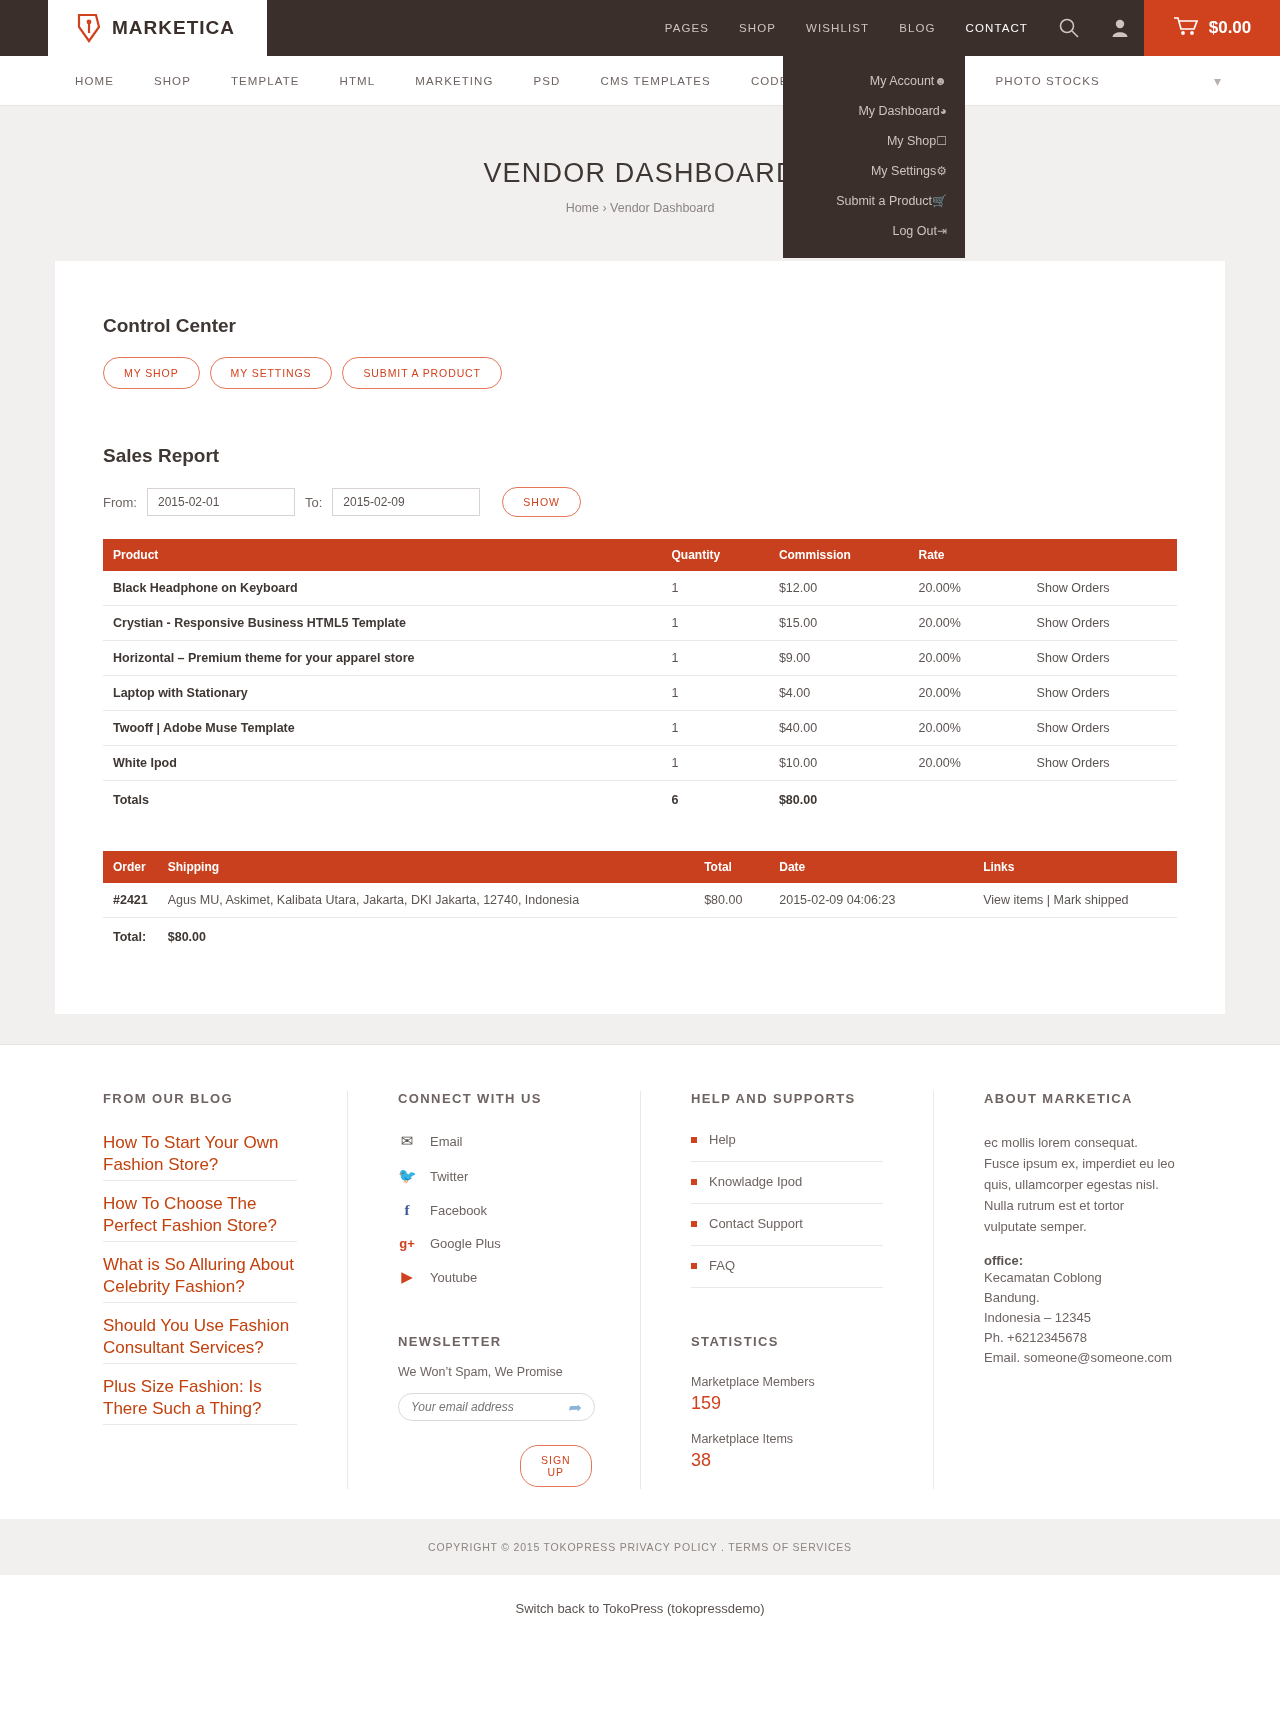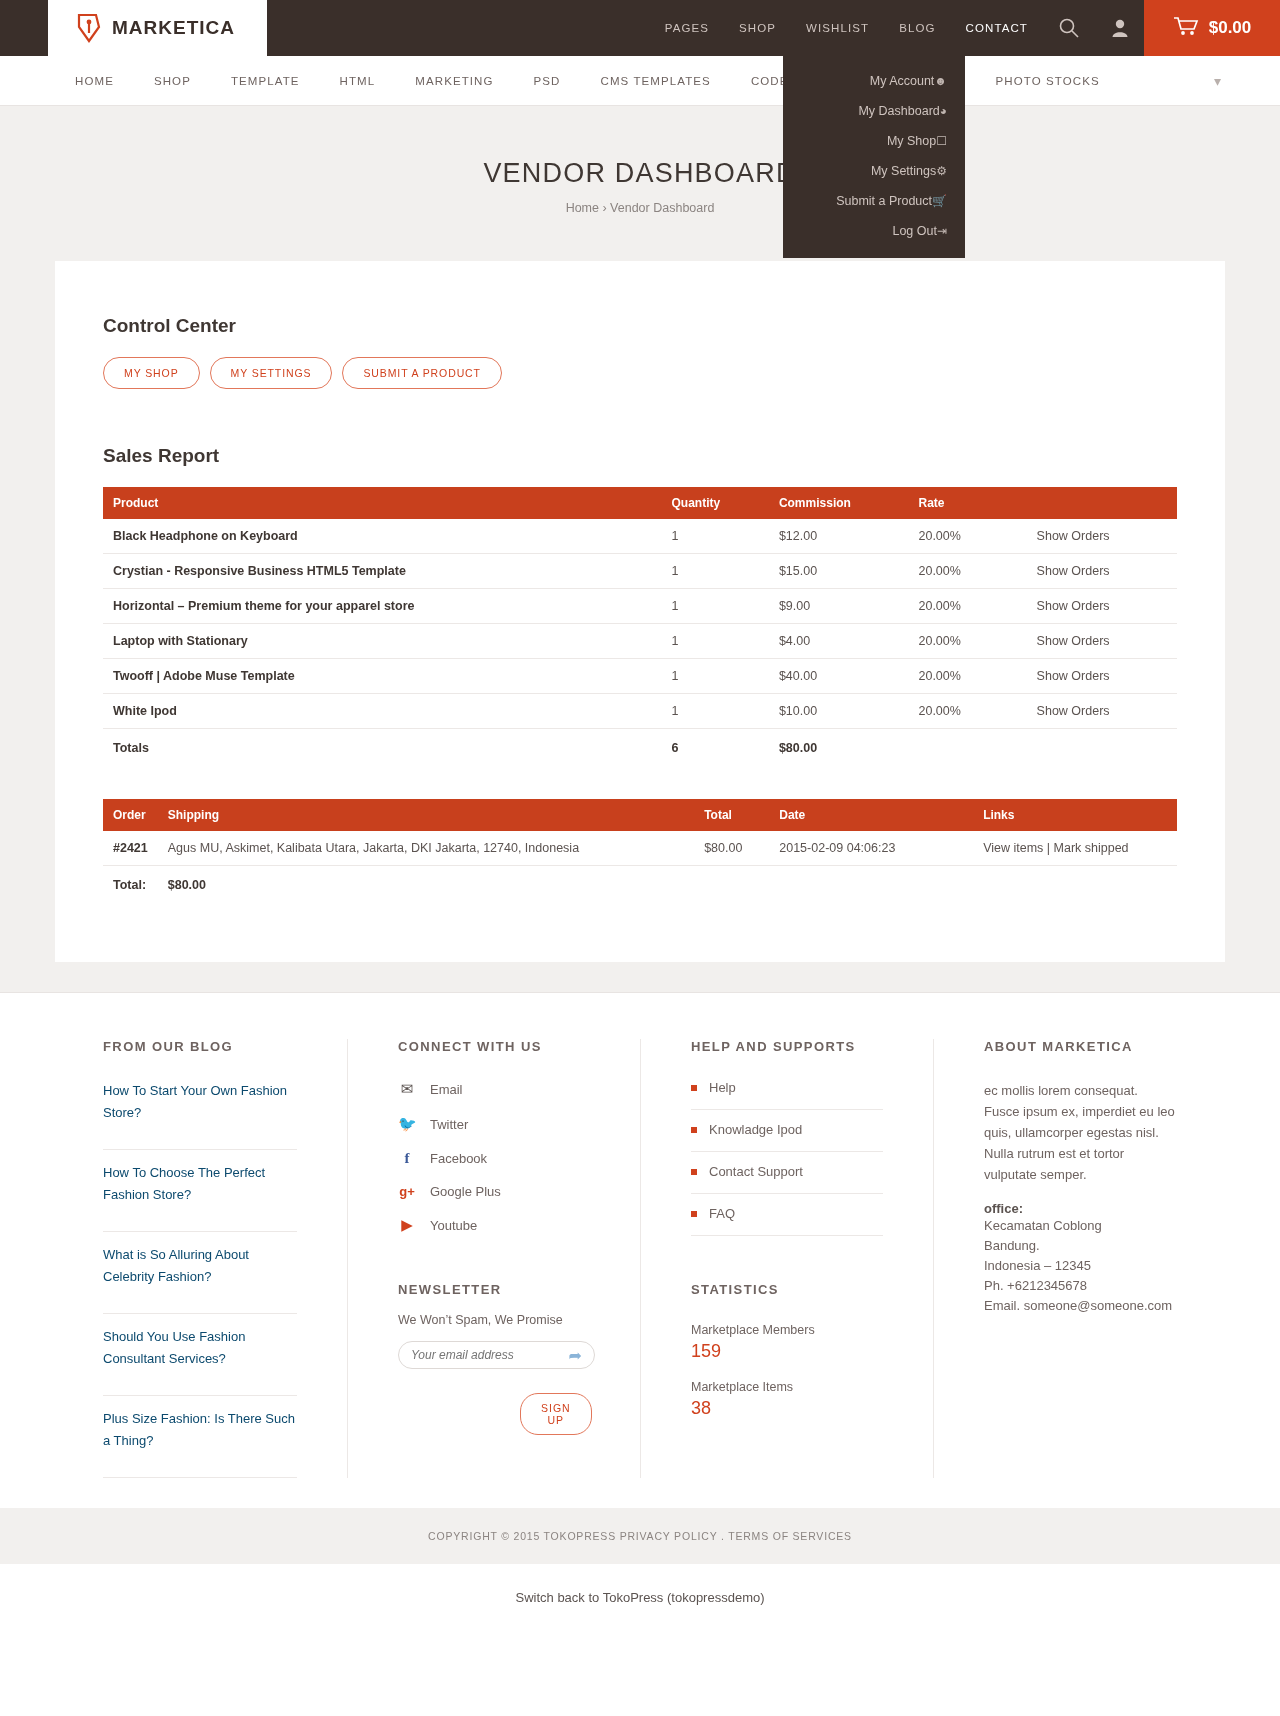--- a/index.html
+++ b/index.html
@@ -230,24 +230,24 @@
   .fcol.c4 { width: 291px; }
   .fcol h3 {
     font-size: 13px;
     letter-spacing: 1.4px;
     color: #6e6360;
     text-transform: uppercase;
     margin-bottom: 26px;
     font-weight: bold;
   }
   .blog-item {
-    font-size: 13px;
-    color: #0c4a6e;
+    font-size: 17px;
+    color: #c2410c;
     line-height: 22px;
-    padding: 12px 0 25px;
+    padding: 12px 0 4px;
     border-bottom: 1px solid #ece8e6;
   }
   .blog-item:first-of-type { padding-top: 0; }
   .social {
     display: flex; align-items: center; gap: 14px;
     font-size: 13px; color: #6e6360;
     margin-bottom: 17px;
   }
   .social .sic { width: 18px; text-align: center; font-size: 15px; }
   .newsletter-title {
@@ -413,20 +413,27 @@
   <div class="card">
 
     <h2 class="section">Control Center</h2>
     <div class="btn-row">
       <button class="pill">MY SHOP</button>
       <button class="pill">MY SETTINGS</button>
       <button class="pill">SUBMIT A PRODUCT</button>
     </div>
 
     <h2 class="section">Sales Report</h2>
+    <div class="filter-row">
+      <span>From:</span>
+      <input type="text" value="2015-02-01" style="">
+      <span>To:</span>
+      <input type="text" value="2015-02-09" style="">
+      <button class="show-btn">SHOW</button>
+    </div>
 
     <table>
       <thead>
         <tr>
           <th style="width:52%">Product</th>
           <th style="width:10%">Quantity</th>
           <th style="width:13%">Commission</th>
           <th style="width:11%">Rate</th>
           <th style="width:14%"></th>
         </tr>

